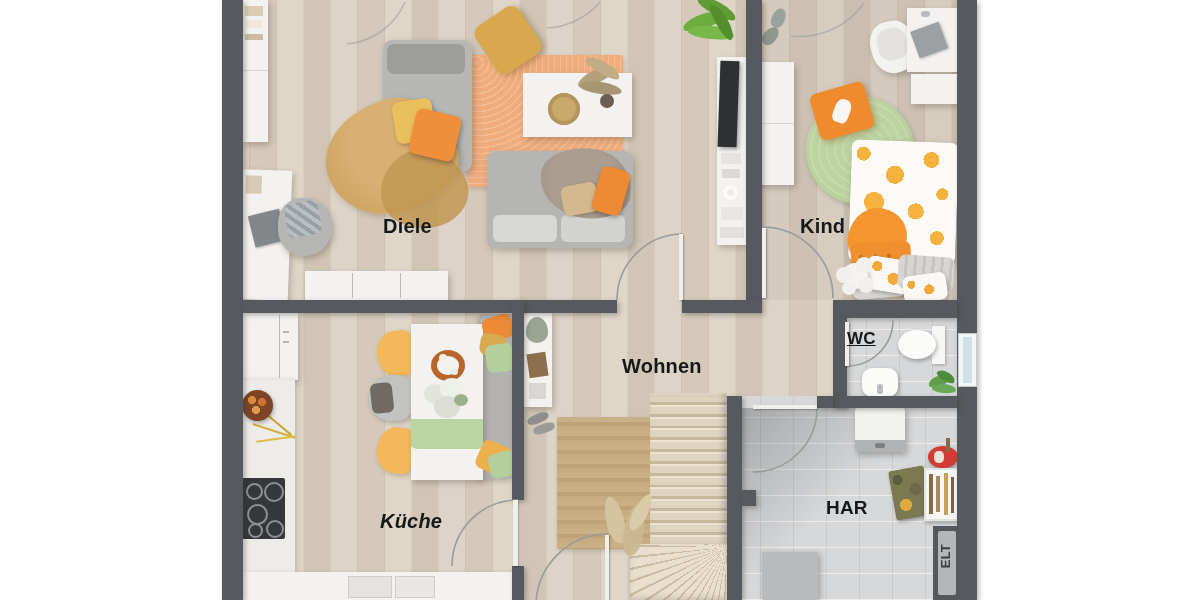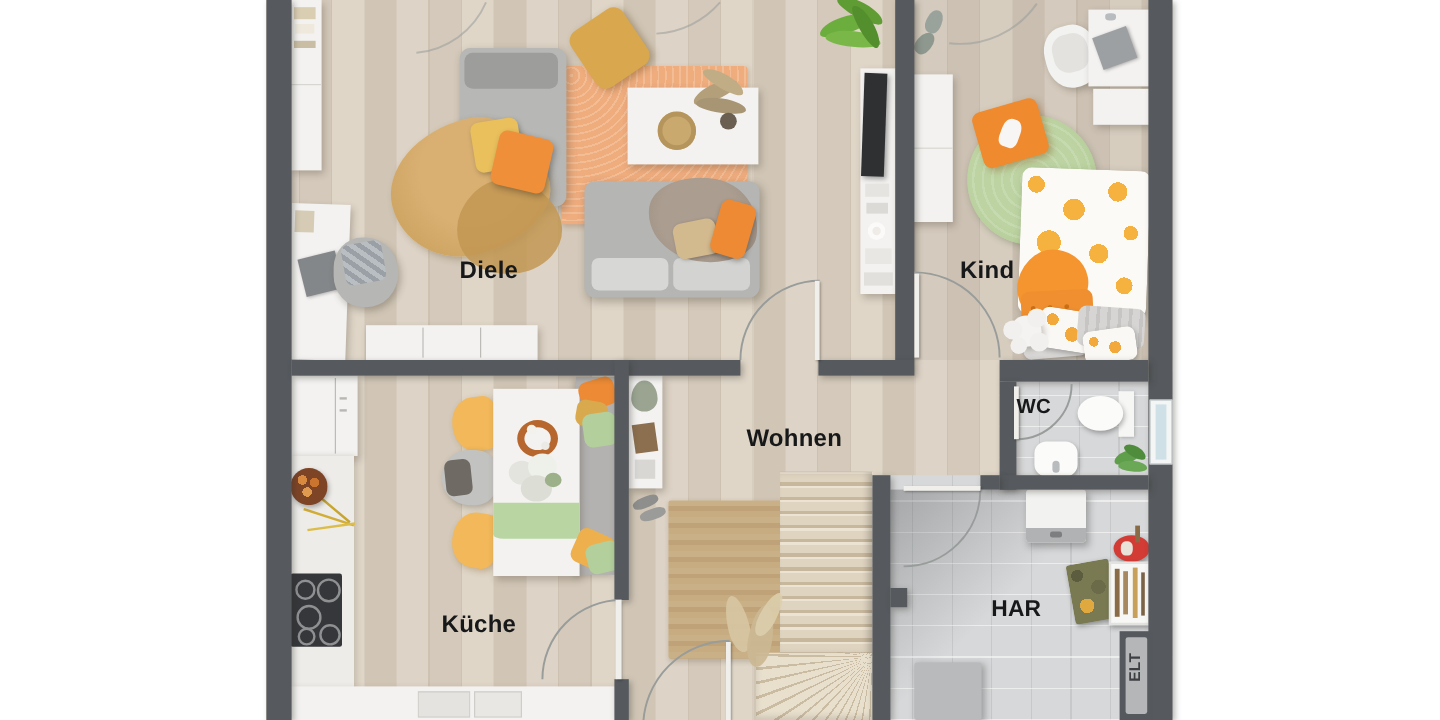--- a/index.html
+++ b/index.html
@@ -308,18 +308,18 @@
     <g opacity="0.55">
       <path d="M405,2 A70,70 0 0 1 347,44"></path>
       <path d="M600,2 A75,75 0 0 1 547,28"></path>
       <path d="M864,3 A78,78 0 0 1 791,36"></path>
     </g>
   </svg>
 
   <div class="label" style="left:383px;top:215px;font-size:20px;">Diele</div>
   <div class="label" style="left:800px;top:215px;font-size:20px;">Kind</div>
   <div class="label" style="left:622px;top:355px;font-size:20px;">Wohnen</div>
-  <div class="label" style="left:368px;top:510px;font-size:20px;">Küche</div>
-  <div class="label" style="left:847px;top:329px;font-size:17px;font-weight:700;">WC</div>
+  <div class="label" style="left:380px;top:510px;font-size:20px;font-style:italic;">Küche</div>
+  <div class="label" style="left:847px;top:329px;font-size:17px;font-weight:700;text-decoration:underline;">WC</div>
   <div class="label" style="left:826px;top:497px;font-size:19px;font-weight:700;">HAR</div>
   <div class="label elt-text" style="left:938px;top:544px;font-size:13px;color:#3c3f42;z-index:56;">ELT</div>
 
 </div>
 
 </body></html>

